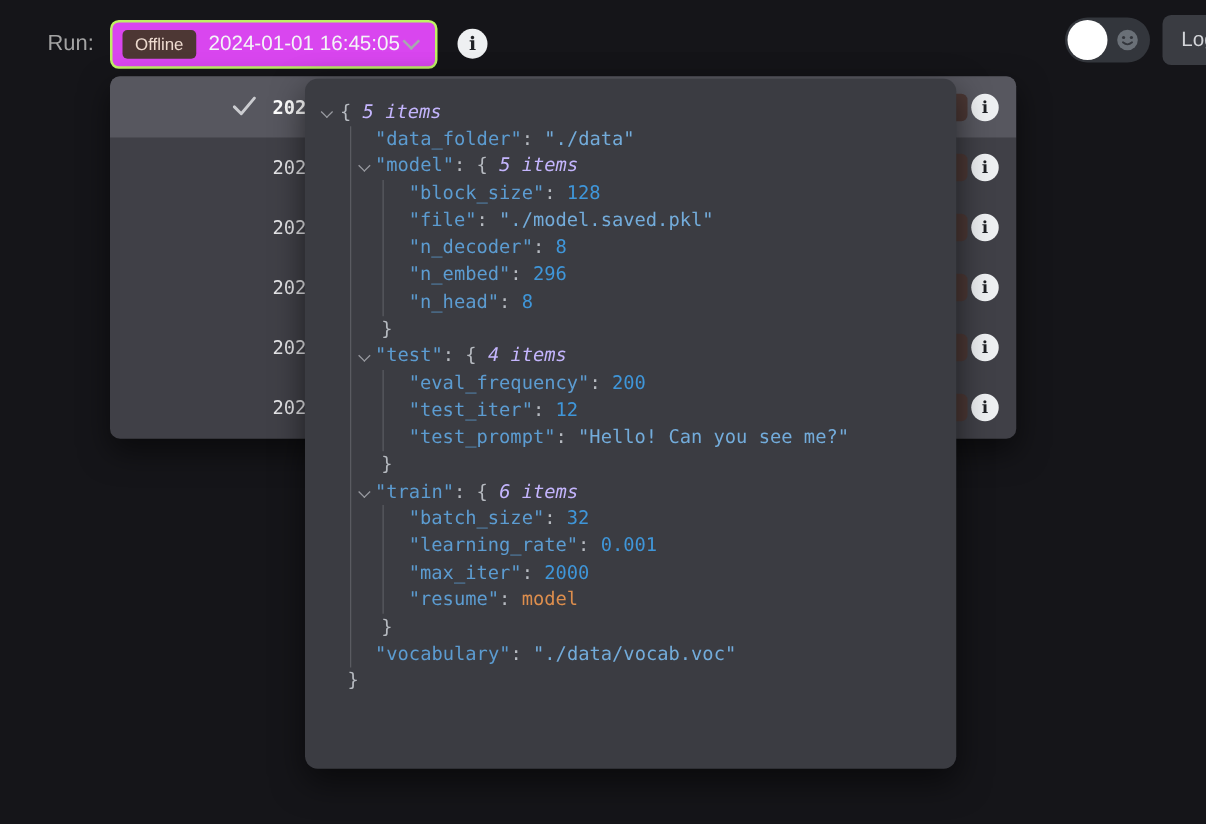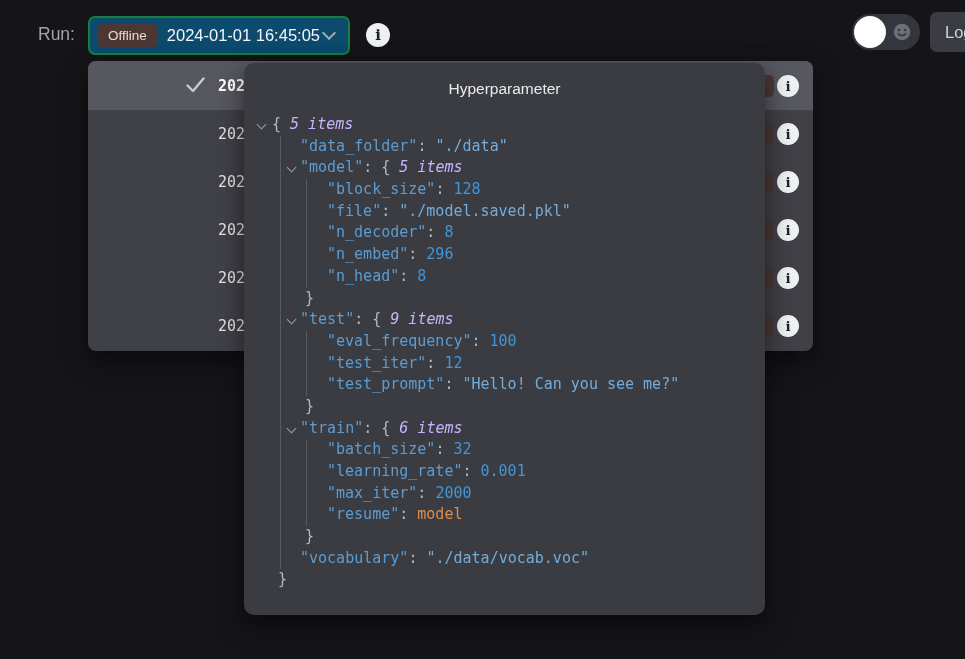--- a/index.html
+++ b/index.html
@@ -7,21 +7,21 @@
   body {
     background:#151519;
     font-family:"Liberation Sans", sans-serif;
     overflow:hidden;
     position:relative;
   }
   
   .run-label { position:absolute; left:38px; top:24px; font-size:17.5px; color:#a3a3a3; }
   .trigger {
     position:absolute; left:88px; top:16px; width:262px; height:39px;
-    background:#0c4a6e; border:2px solid #15803d; border-radius:7px;
+    background:#d946ef; border:2px solid #bef264; border-radius:7px;
     display:flex; align-items:center; padding:0 14px 0 8px; cursor:pointer;
   }
   .offline-badge {
     background:#4d3734; color:#eddacf; font-size:13.5px;
     padding:4px 10px; border-radius:4px; white-space:nowrap;
   }
   .trigger-value { color:#f4f5f7; font-size:16.5px; margin-left:10px; white-space:nowrap; }
   .chev-down {
     width:10px; height:10px; border-left:2px solid #a7a9ae; border-bottom:2px solid #a7a9ae;
     transform:rotate(-45deg); margin-left:auto; margin-top:-5px;
@@ -145,37 +145,36 @@
     <span class="row-info info-circle">i</span>
   </div>
   <div class="row">
     <span class="ts">2024-01-01 13</span>
     <span class="sliver"></span>
     <span class="row-info info-circle">i</span>
   </div>
 </div>
 
 <div class="popover">
-  <div class="pop-title">Hyperparameter</div>
   <div class="jtree">
       <div class="jline"><span class="chev"></span><span class="pun">{ </span><span class="meta">5 items</span></div>
       <div class="jblock">
         <div class="jline"><span class="key">"data_folder"</span><span class="pun">: </span><span class="str">"./data"</span></div>
         <div class="jline"><span class="chev"></span><span class="key">"model"</span><span class="pun">: { </span><span class="meta">5 items</span></div>
         <div class="jblock">
           <div class="jline"><span class="key">"block_size"</span><span class="pun">: </span><span class="num">128</span></div>
           <div class="jline"><span class="key">"file"</span><span class="pun">: </span><span class="str">"./model.saved.pkl"</span></div>
           <div class="jline"><span class="key">"n_decoder"</span><span class="pun">: </span><span class="num">8</span></div>
           <div class="jline"><span class="key">"n_embed"</span><span class="pun">: </span><span class="num">296</span></div>
           <div class="jline"><span class="key">"n_head"</span><span class="pun">: </span><span class="num">8</span></div>
         </div>
         <div class="jline close"><span class="pun">}</span></div>
-        <div class="jline"><span class="chev"></span><span class="key">"test"</span><span class="pun">: { </span><span class="meta">9 items</span></div>
+        <div class="jline"><span class="chev"></span><span class="key">"test"</span><span class="pun">: { </span><span class="meta">4 items</span></div>
         <div class="jblock">
-          <div class="jline"><span class="key">"eval_frequency"</span><span class="pun">: </span><span class="num">100</span></div>
+          <div class="jline"><span class="key">"eval_frequency"</span><span class="pun">: </span><span class="num">200</span></div>
           <div class="jline"><span class="key">"test_iter"</span><span class="pun">: </span><span class="num">12</span></div>
           <div class="jline"><span class="key">"test_prompt"</span><span class="pun">: </span><span class="str">"Hello! Can you see me?"</span></div>
         </div>
         <div class="jline close"><span class="pun">}</span></div>
         <div class="jline"><span class="chev"></span><span class="key">"train"</span><span class="pun">: { </span><span class="meta">6 items</span></div>
         <div class="jblock">
           <div class="jline"><span class="key">"batch_size"</span><span class="pun">: </span><span class="num">32</span></div>
           <div class="jline"><span class="key">"learning_rate"</span><span class="pun">: </span><span class="num">0.001</span></div>
           <div class="jline"><span class="key">"max_iter"</span><span class="pun">: </span><span class="num">2000</span></div>
           <div class="jline"><span class="key">"resume"</span><span class="pun">: </span><span class="bool">model</span></div>

